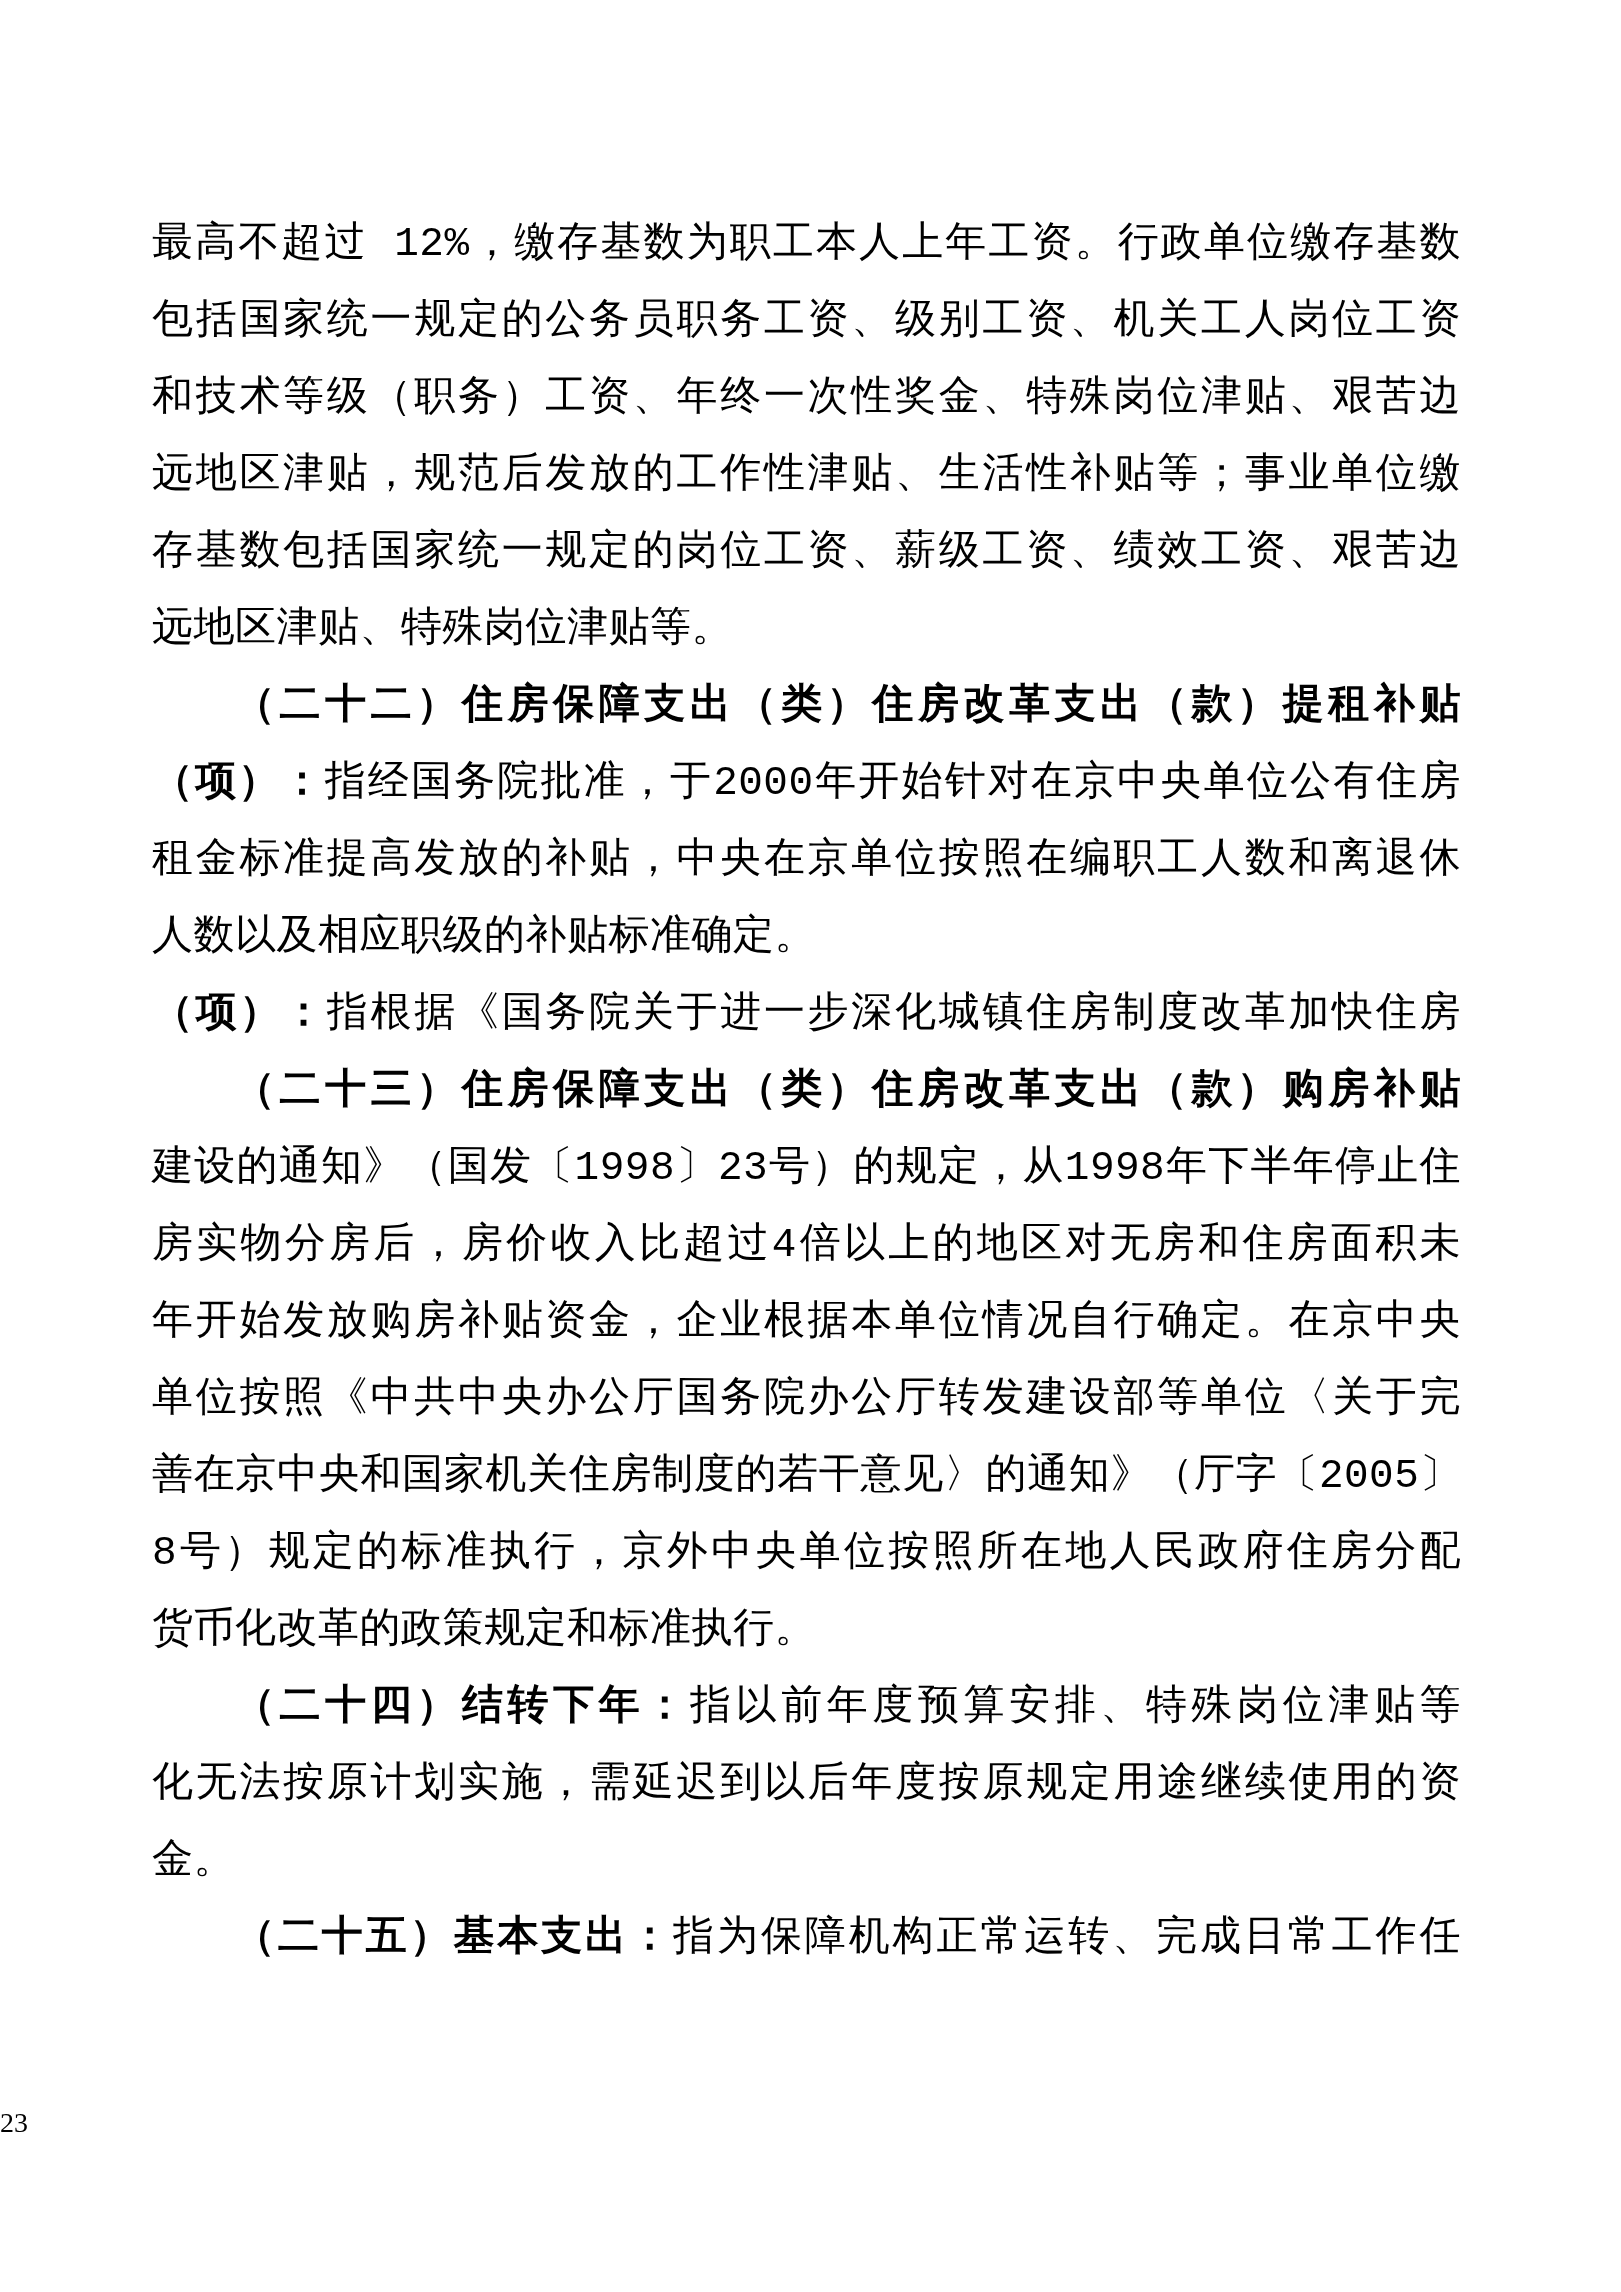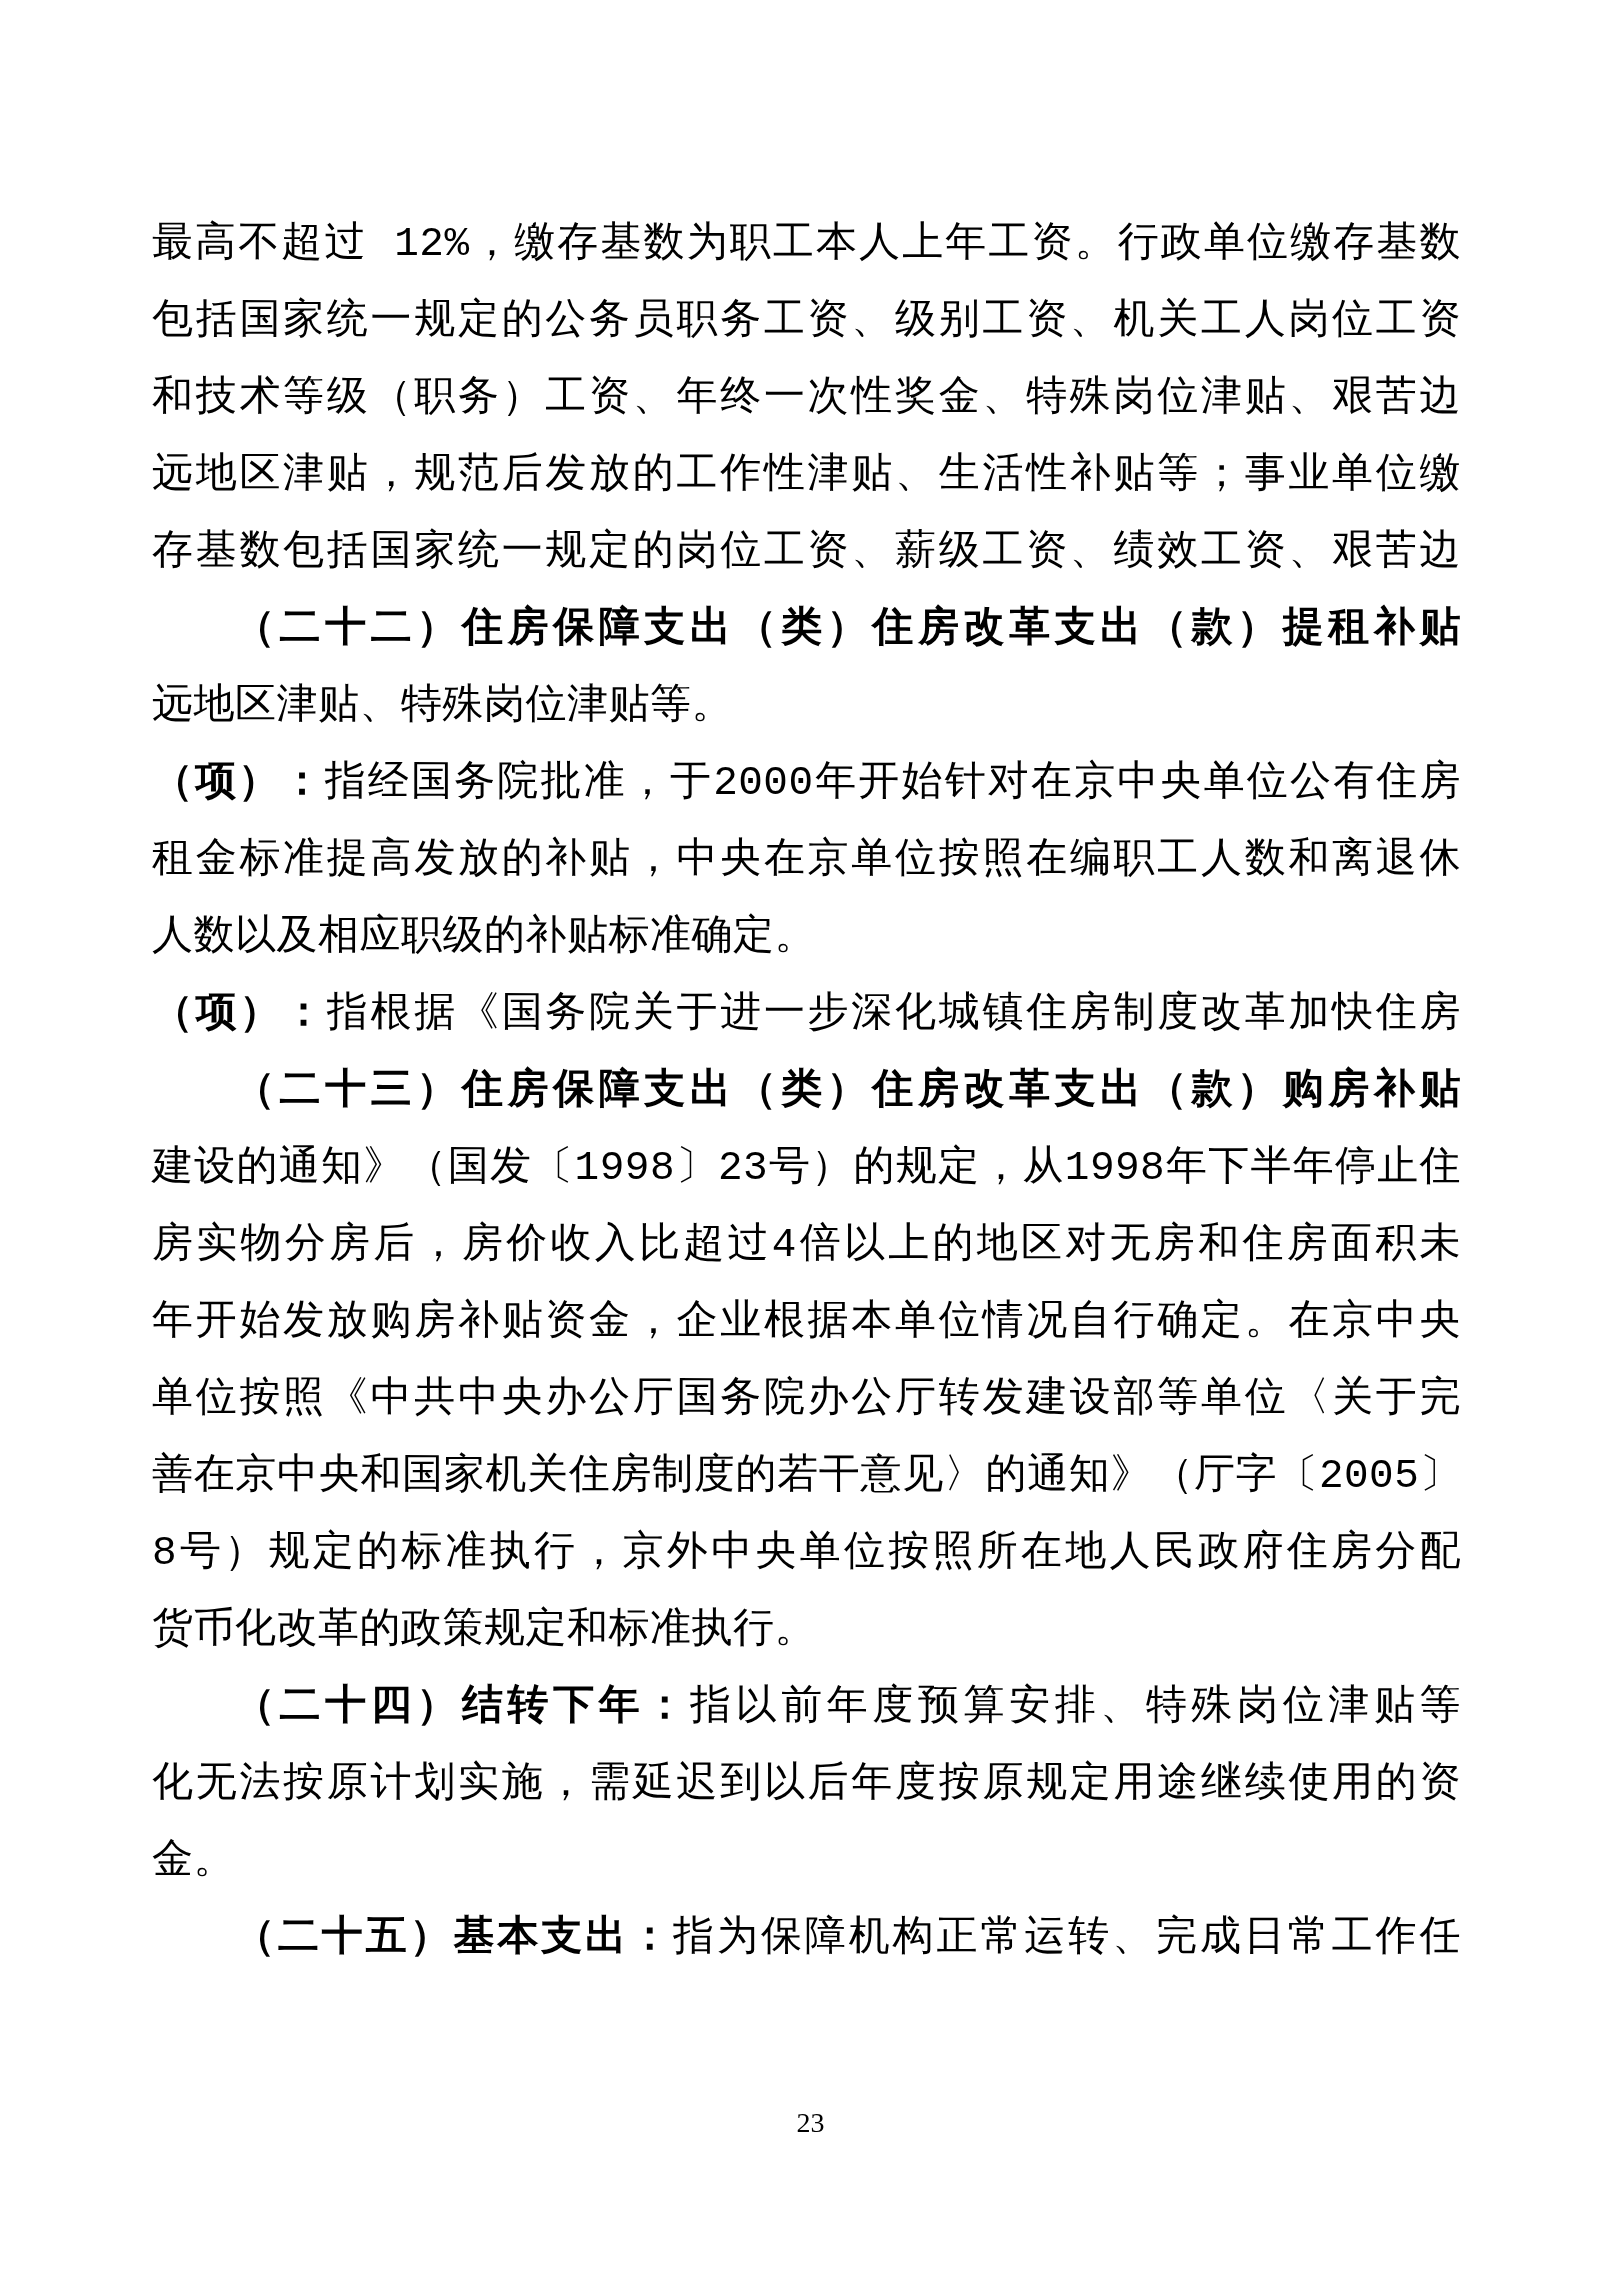--- a/index.html
+++ b/index.html
@@ -39,40 +39,40 @@
     padding-left: 82px;
   }
   .b {
     font-weight: bold;
   }
   .footer {
     position: absolute;
     left: 0;
     top: 2103px;
     width: 100%;
-    text-align: center;
+    text-align: left;
   }
   .pagenum {
     font-size: 28px;
     line-height: 39px;
     color: #000000;
   }
 </style>
 </head>
 <body>
 
 <div class="page">
   <div class="text-block" id="text-block">
       <div class="line"><span>最高不超过 12%，缴存基数为职工本人上年工资。行政单位缴存基数</span></div>
       <div class="line"><span>包括国家统一规定的公务员职务工资、级别工资、机关工人岗位工资</span></div>
       <div class="line"><span>和技术等级（职务）工资、年终一次性奖金、特殊岗位津贴、艰苦边</span></div>
       <div class="line"><span>远地区津贴，规范后发放的工作性津贴、生活性补贴等；事业单位缴</span></div>
       <div class="line"><span>存基数包括国家统一规定的岗位工资、薪级工资、绩效工资、艰苦边</span></div>
+      <div class="line endline"><span>远地区津贴、特殊岗位津贴等。</span></div>
       <div class="line indent"><span class="b">（二十二）住房保障支出（类）住房改革支出（款）提租补贴</span></div>
-      <div class="line endline"><span>远地区津贴、特殊岗位津贴等。</span></div>
       <div class="line"><span class="b">（项）：</span><span>指经国务院批准，于2000年开始针对在京中央单位公有住房</span></div>
       <div class="line"><span>租金标准提高发放的补贴，中央在京单位按照在编职工人数和离退休</span></div>
       <div class="line endline"><span>人数以及相应职级的补贴标准确定。</span></div>
       <div class="line"><span class="b">（项）：</span><span>指根据《国务院关于进一步深化城镇住房制度改革加快住房</span></div>
       <div class="line indent"><span class="b">（二十三）住房保障支出（类）住房改革支出（款）购房补贴</span></div>
       <div class="line"><span>建设的通知》（国发〔1998〕23号）的规定，从1998年下半年停止住</span></div>
       <div class="line"><span>房实物分房后，房价收入比超过4倍以上的地区对无房和住房面积未</span></div>
       <div class="line"><span>年开始发放购房补贴资金，企业根据本单位情况自行确定。在京中央</span></div>
       <div class="line"><span>单位按照《中共中央办公厅国务院办公厅转发建设部等单位〈关于完</span></div>
       <div class="line"><span>善在京中央和国家机关住房制度的若干意见〉的通知》（厅字〔2005〕</span></div>

